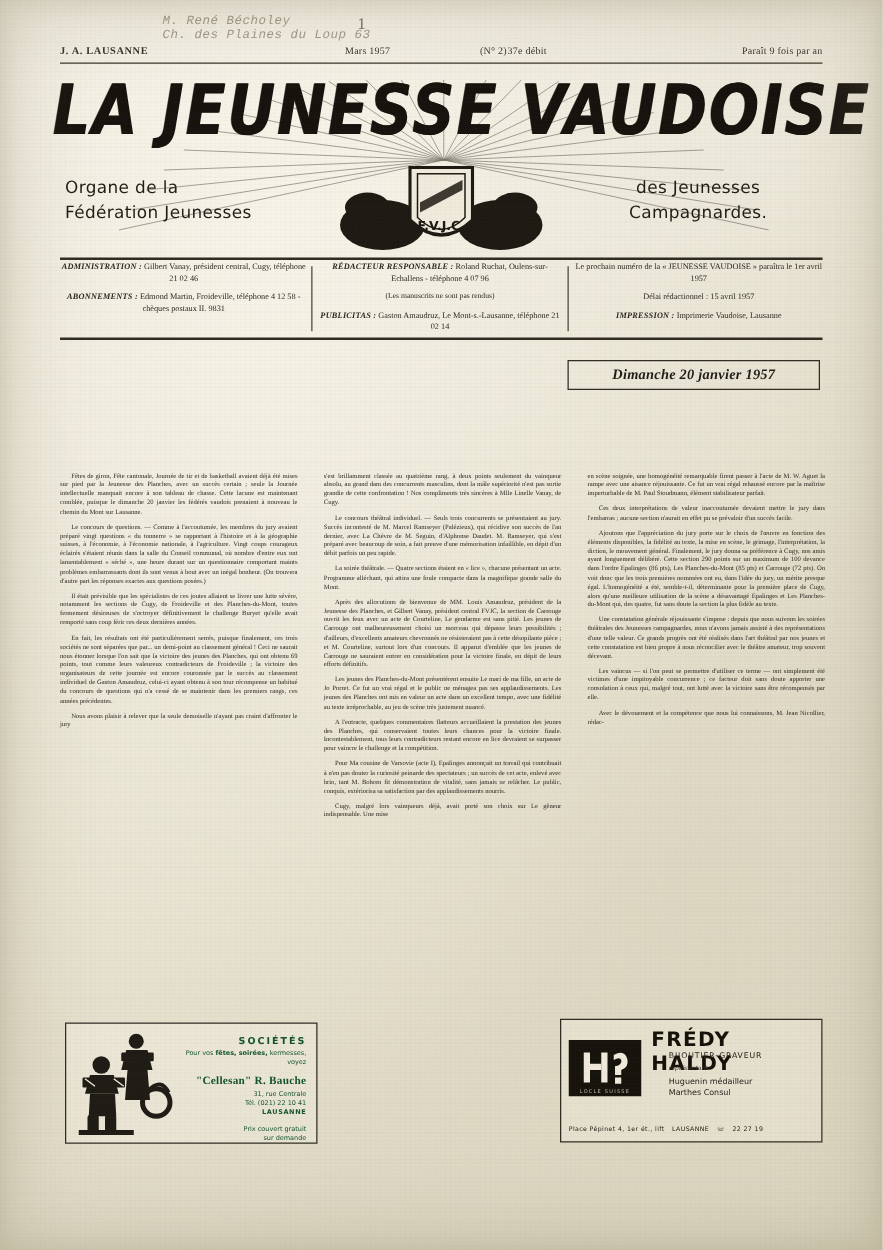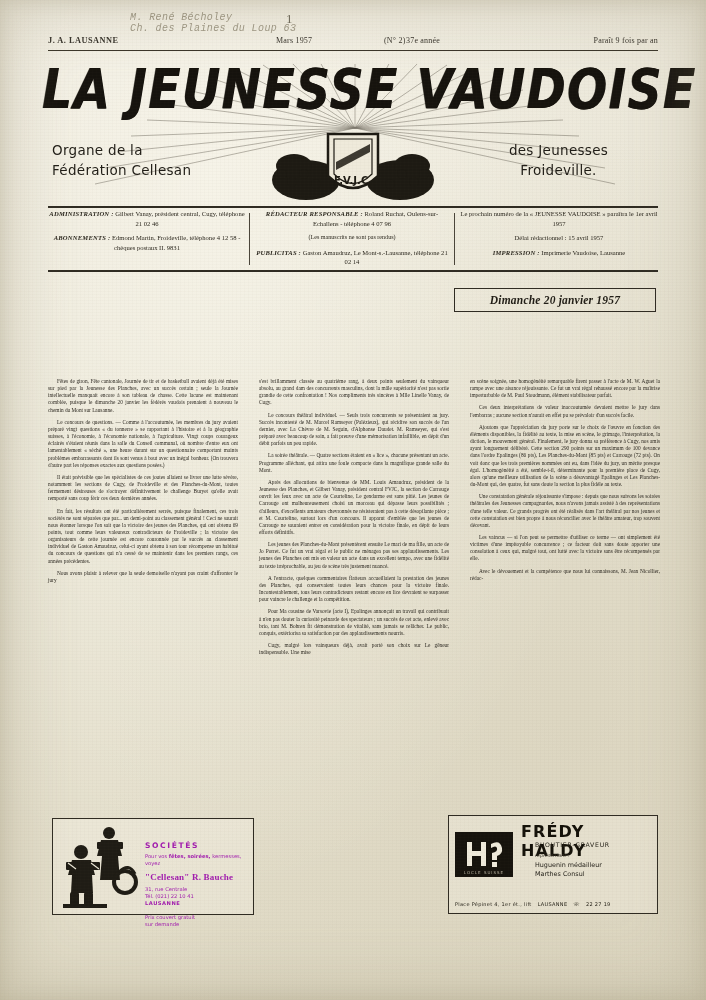--- a/index.html
+++ b/index.html
@@ -128,22 +128,22 @@
   .col p{margin:0 0 5px 0;text-indent:9px;}
   .col p.nohang{text-indent:0;}
 
   
   .ad-left{
     position:absolute;left:52px;top:818px;width:200px;height:95px;
     border:1.5px solid #2f2b22;background:rgba(255,253,245,.25);
   }
   .ad-left .art{position:absolute;left:4px;top:3px;width:84px;height:88px;}
   .ad-left .txt{
-    position:absolute;left:92px;top:22px;width:100px;
-    font-family:"DejaVu Sans",sans-serif;color:#a21caf;
+    position:absolute;left:92px;top:9px;width:100px;
+    font-family:"DejaVu Sans",sans-serif;color:#14532d;text-align:right;
   }
   .ad-left .t1{font-size:7.6px;font-weight:bold;letter-spacing:1.6px;}
   .ad-left .t2{font-size:5.2px;line-height:7px;margin-top:3px;}
   .ad-left .t2 b{font-weight:bold;}
   .ad-left .t3{
     font-family:"Liberation Serif",serif;
     font-size:9px;font-weight:bold;margin-top:5px;letter-spacing:.2px;
   }
   .ad-left .t4{font-size:5.2px;line-height:7.2px;margin-top:4px;}
   .ad-left .t4 .cap{font-weight:bold;letter-spacing:.5px;}
@@ -188,21 +188,21 @@
   <div class="stamp">
     <div>M. René Bécholey</div>
     <div>Ch. des Plaines du Loup 63</div>
   </div>
   <div class="pagemark">1</div>
 
   <div class="topbar">
     <span class="l">J. A. LAUSANNE</span>
     <span class="c1">Mars 1957</span>
     <span class="c2">(N° 2)</span>
-    <span class="c3">37e année</span>
+    <span class="c3">37e débit</span>
     <span class="r">Paraît 9 fois par an</span>
   </div>
   <div class="rule-top"></div>
 
   <div class="masthead">
 
     <svg class="rays" viewBox="0 0 520 130">
       <g stroke="#3a352a" stroke-width="0.55" fill="none" opacity="0.75">
         <line x1="260" y1="64" x2="0" y2="120"></line>
         <line x1="260" y1="64" x2="10" y2="104"></line>
@@ -231,25 +231,25 @@
         <line x1="260" y1="64" x2="520" y2="120"></line>
       </g>
     </svg>
 
     <div class="title-wrap">
       <div class="title">LA JEUNESSE VAUDOISE</div>
     </div>
 
     <div class="sub-l">
       <div>Organe de la</div>
-      <div>Fédération Cellesan</div>
+      <div>Fédération Jeunesses</div>
     </div>
     <div class="sub-r">
       <div>des Jeunesses</div>
-      <div>Froideville.</div>
+      <div>Campagnardes.</div>
     </div>
 
     <svg class="emblem" viewBox="0 0 190 92">
       <g fill="#1d1a13">
         <ellipse cx="48" cy="72" rx="34" ry="20"></ellipse>
         <ellipse cx="142" cy="72" rx="34" ry="20"></ellipse>
         <ellipse cx="36" cy="58" rx="18" ry="12"></ellipse>
         <ellipse cx="154" cy="58" rx="18" ry="12"></ellipse>
         <circle cx="24" cy="66" r="5"></circle>
           <circle cx="34" cy="74" r="5"></circle>

